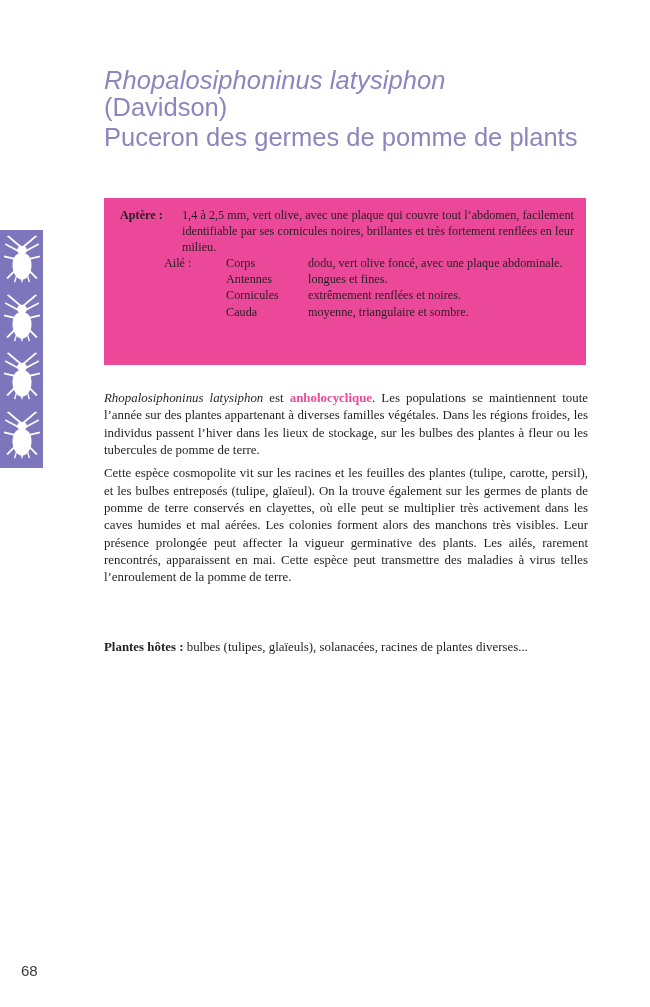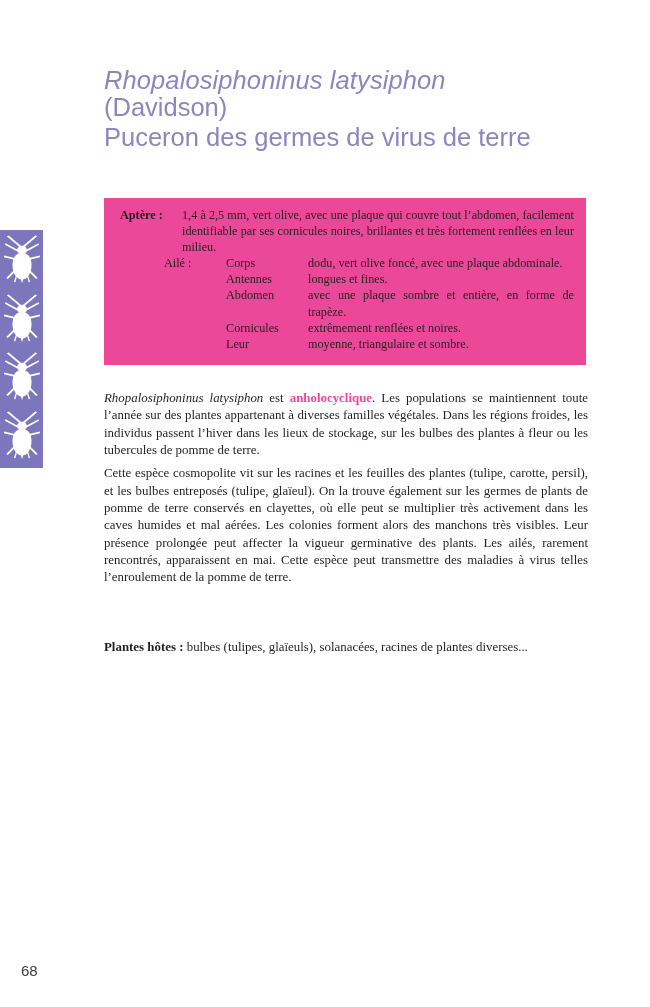--- a/index.html
+++ b/index.html
@@ -233,21 +233,21 @@
       <ellipse cx="20" cy="15.5" rx="5.2" ry="4.6"></ellipse>
       <path d="M20 18.5 C26.8 18.5 30 24 30 31.5 C30 39.8 25.6 46.5 20 46.5 C14.4 46.5 10 39.8 10 31.5 C10 24 13.2 18.5 20 18.5 Z"></path>
       <path d="M18.6 45.5 L21.4 45.5 L20 50.5 Z"></path>
     </g>
   </svg>
 </div>
 
 <div class="heading">
   <span class="sci">Rhopalosiphoninus latysiphon</span>
   <span class="auth">(Davidson)</span>
-  <span class="common">Puceron des germes de virus de terre</span>
+  <span class="common">Puceron des germes de pomme de plants</span>
 </div>
 
 <div class="desc-box">
 
   <div class="desc-row">
     <div class="desc-label">Aptère :</div>
     <div class="desc-text">1,4 à 2,5 mm, vert olive, avec une plaque qui couvre tout l’abdomen, facilement identifiable par ses cornicules noires, brillantes et très fortement renflées en leur milieu.</div>
   </div>
 
   <div class="desc-row">
@@ -255,29 +255,25 @@
     <div class="sub-table">
       <div class="sub-row">
         <div class="sub-part">Corps</div>
         <div class="sub-desc nojust">dodu, vert olive foncé, avec une plaque abdominale.</div>
       </div>
       <div class="sub-row">
         <div class="sub-part">Antennes</div>
         <div class="sub-desc nojust">longues et fines.</div>
       </div>
       <div class="sub-row">
-        <div class="sub-part">Abdomen</div>
-        <div class="sub-desc">avec une plaque sombre et entière, en forme de trapèze.</div>
-      </div>
-      <div class="sub-row">
         <div class="sub-part">Cornicules</div>
         <div class="sub-desc nojust">extrêmement renflées et noires.</div>
       </div>
       <div class="sub-row">
-        <div class="sub-part">Leur</div>
+        <div class="sub-part">Cauda</div>
         <div class="sub-desc nojust">moyenne, triangulaire et sombre.</div>
       </div>
     </div>
   </div>
 
 </div>
 
 <div class="body-text">
   <p><span class="sci-italic">Rhopalosiphoninus latysiphon</span><span> est </span><span class="term-hl">anholocyclique</span><span>. Les populations se maintiennent toute l’année sur des plantes appartenant à diverses familles végétales. Dans les régions froides, les individus passent l’hiver dans les lieux de stockage, sur les bulbes des plantes à fleur ou les tubercules de pomme de terre.</span></p>
   <p class="last-para">Cette espèce cosmopolite vit sur les racines et les feuilles des plantes (tulipe, carotte, persil), et les bulbes entreposés (tulipe, glaïeul). On la trouve également sur les germes de plants de pomme de terre conservés en clayettes, où elle peut se multiplier très activement dans les caves humides et mal aérées. Les colonies forment alors des manchons très visibles. Leur présence prolongée peut affecter la vigueur germinative des plants. Les ailés, rarement rencontrés, apparaissent en mai. Cette espèce peut transmettre des maladies à virus telles l’enroulement de la pomme de terre.</p>

